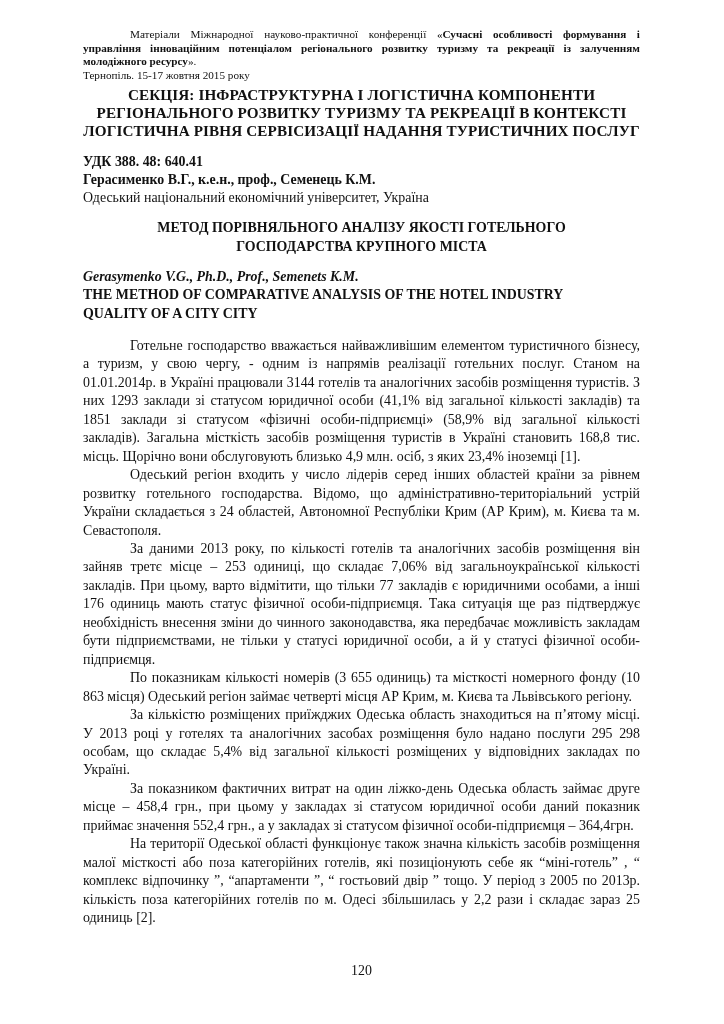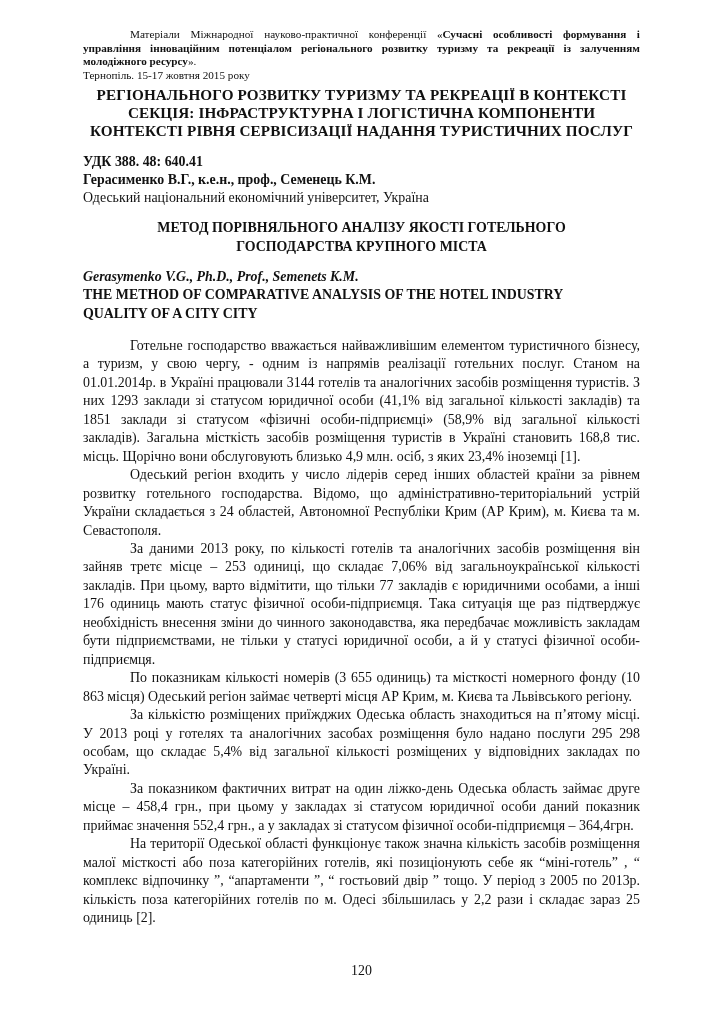--- a/index.html
+++ b/index.html
@@ -21,23 +21,23 @@
   .pagenum { position: absolute; top: 963px; left: 0; width: 557px; text-align: center; font-size: 13.9px; }
 </style>
 </head>
 <body>
 
 <div class="page">
 
   <div class="header"><span class="indent"></span><span>Матеріали Міжнародної науково-практичної конференції «</span><b>Сучасні особливості формування і управління інноваційним потенціалом регіонального розвитку туризму та рекреації із залученням молодіжного ресурсу</b><span>».</span><br><span>Тернопіль. 15-17 жовтня 2015 року</span></div>
 
   <div class="section">
+    <div>СЕКЦІЯ: ІНФРАСТРУКТУРНА І ЛОГІСТИЧНА КОМПОНЕНТИ</div>
     <div>РЕГІОНАЛЬНОГО РОЗВИТКУ ТУРИЗМУ ТА РЕКРЕАЦІЇ В КОНТЕКСТІ</div>
-    <div>СЕКЦІЯ: ІНФРАСТРУКТУРНА І ЛОГІСТИЧНА КОМПОНЕНТИ</div>
-    <div>КОНТЕКСТІ РІВНЯ СЕРВІСИЗАЦІЇ НАДАННЯ ТУРИСТИЧНИХ ПОСЛУГ</div>
+    <div>ЛОГІСТИЧНА РІВНЯ СЕРВІСИЗАЦІЇ НАДАННЯ ТУРИСТИЧНИХ ПОСЛУГ</div>
   </div>
 
   <div class="udk">УДК 388. 48: 640.41</div>
   <div class="authors">Герасименко В.Г., к.е.н., проф., Семенець К.М.</div>
   <div class="affil">Одеський національний економічний університет, Україна</div>
 
   <div class="title-ua">
     <div>МЕТОД ПОРІВНЯЛЬНОГО АНАЛІЗУ ЯКОСТІ ГОТЕЛЬНОГО</div>
     <div>ГОСПОДАРСТВА КРУПНОГО МІСТА</div>
   </div>

